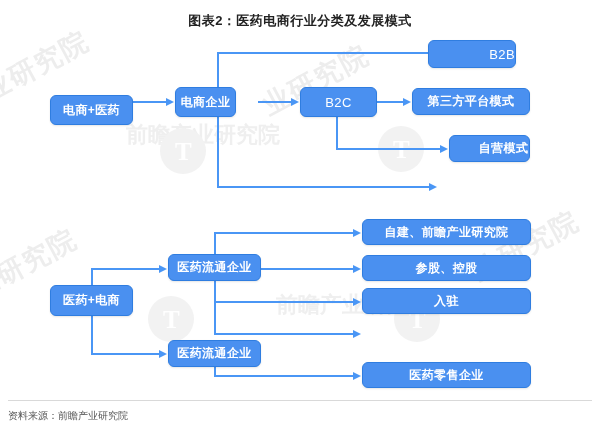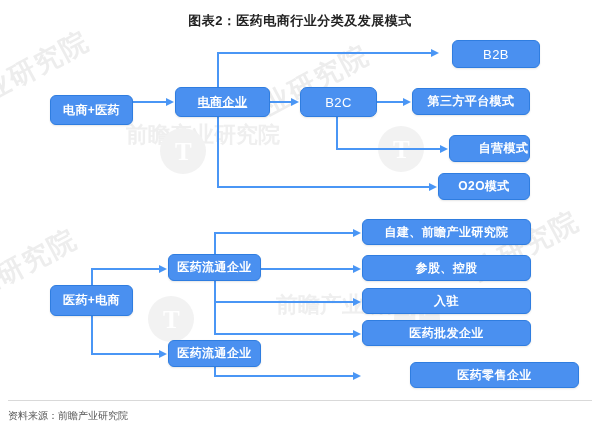--- a/index.html
+++ b/index.html
@@ -118,37 +118,34 @@
   <div class="ln lnh" style="left:377px;top:101px;width:27px;"></div>
   <div class="arw" style="left:403px;top:97.5px;"></div>
 
   <div class="ln lnv" style="left:336px;top:116px;height:33px;"></div>
   <div class="ln lnh" style="left:336px;top:148px;width:105px;"></div>
   <div class="arw" style="left:440px;top:144.5px;"></div>
 
   <div class="node" style="left:50px;top:87px;width:83px;height:30px;margin-top:8px;">
     <span>电商+医药</span>
   </div>
-  <div class="node" style="left:175px;top:87px;width:95px;height:30px;text-decoration:underline;">
+  <div class="node" style="left:175px;top:87px;width:61px;height:30px;">
     <span>电商企业</span>
   </div>
-  <div class="node lat" style="left:452px;top:40px;width:88px;height:28px;">
+  <div class="node lat" style="left:428px;top:40px;width:88px;height:28px;justify-content:flex-end;">
     <span>B2B</span>
   </div>
-  <div class="node lat" style="left:300px;top:87px;width:77px;height:30px;border-radius:7px;">
+  <div class="node lat" style="left:300px;top:87px;width:77px;height:30px;">
     <span>B2C</span>
   </div>
   <div class="node" style="left:412px;top:88px;width:118px;height:27px;">
     <span>第三方平台模式</span>
   </div>
   <div class="node" style="left:449px;top:135px;width:81px;height:27px;padding-left:28px;">
     <span>自营模式</span>
-  </div>
-  <div class="node" style="left:438px;top:173px;width:92px;height:27px;">
-    <span>O2O模式</span>
   </div>
 
   <div class="ln lnv" style="left:91px;top:268px;height:33px;"></div>
   <div class="ln lnh" style="left:91px;top:268px;width:69px;"></div>
   <div class="arw" style="left:159px;top:264.5px;"></div>
 
   <div class="ln lnv" style="left:91px;top:300px;height:54px;"></div>
   <div class="ln lnh" style="left:91px;top:353px;width:69px;"></div>
   <div class="arw" style="left:159px;top:349.5px;"></div>
 
@@ -182,23 +179,20 @@
 
   <div class="node" style="left:362px;top:219px;width:169px;height:26px;">
     <span>自建、前瞻产业研究院</span>
   </div>
   <div class="node" style="left:362px;top:255px;width:169px;height:26px;">
     <span>参股、控股</span>
   </div>
   <div class="node" style="left:362px;top:288px;width:169px;height:26px;">
     <span>入驻</span>
   </div>
-  <div class="node" style="left:362px;top:320px;width:169px;height:26px;">
-    <span>医药批发企业</span>
-  </div>
-  <div class="node" style="left:362px;top:362px;width:169px;height:26px;margin-left:48px;">
+  <div class="node" style="left:362px;top:362px;width:169px;height:26px;">
     <span>医药零售企业</span>
   </div>
 
   <div class="rule"></div>
   <div class="src">资料来源：前瞻产业研究院</div>
 
 </div>
 
 </body></html>

